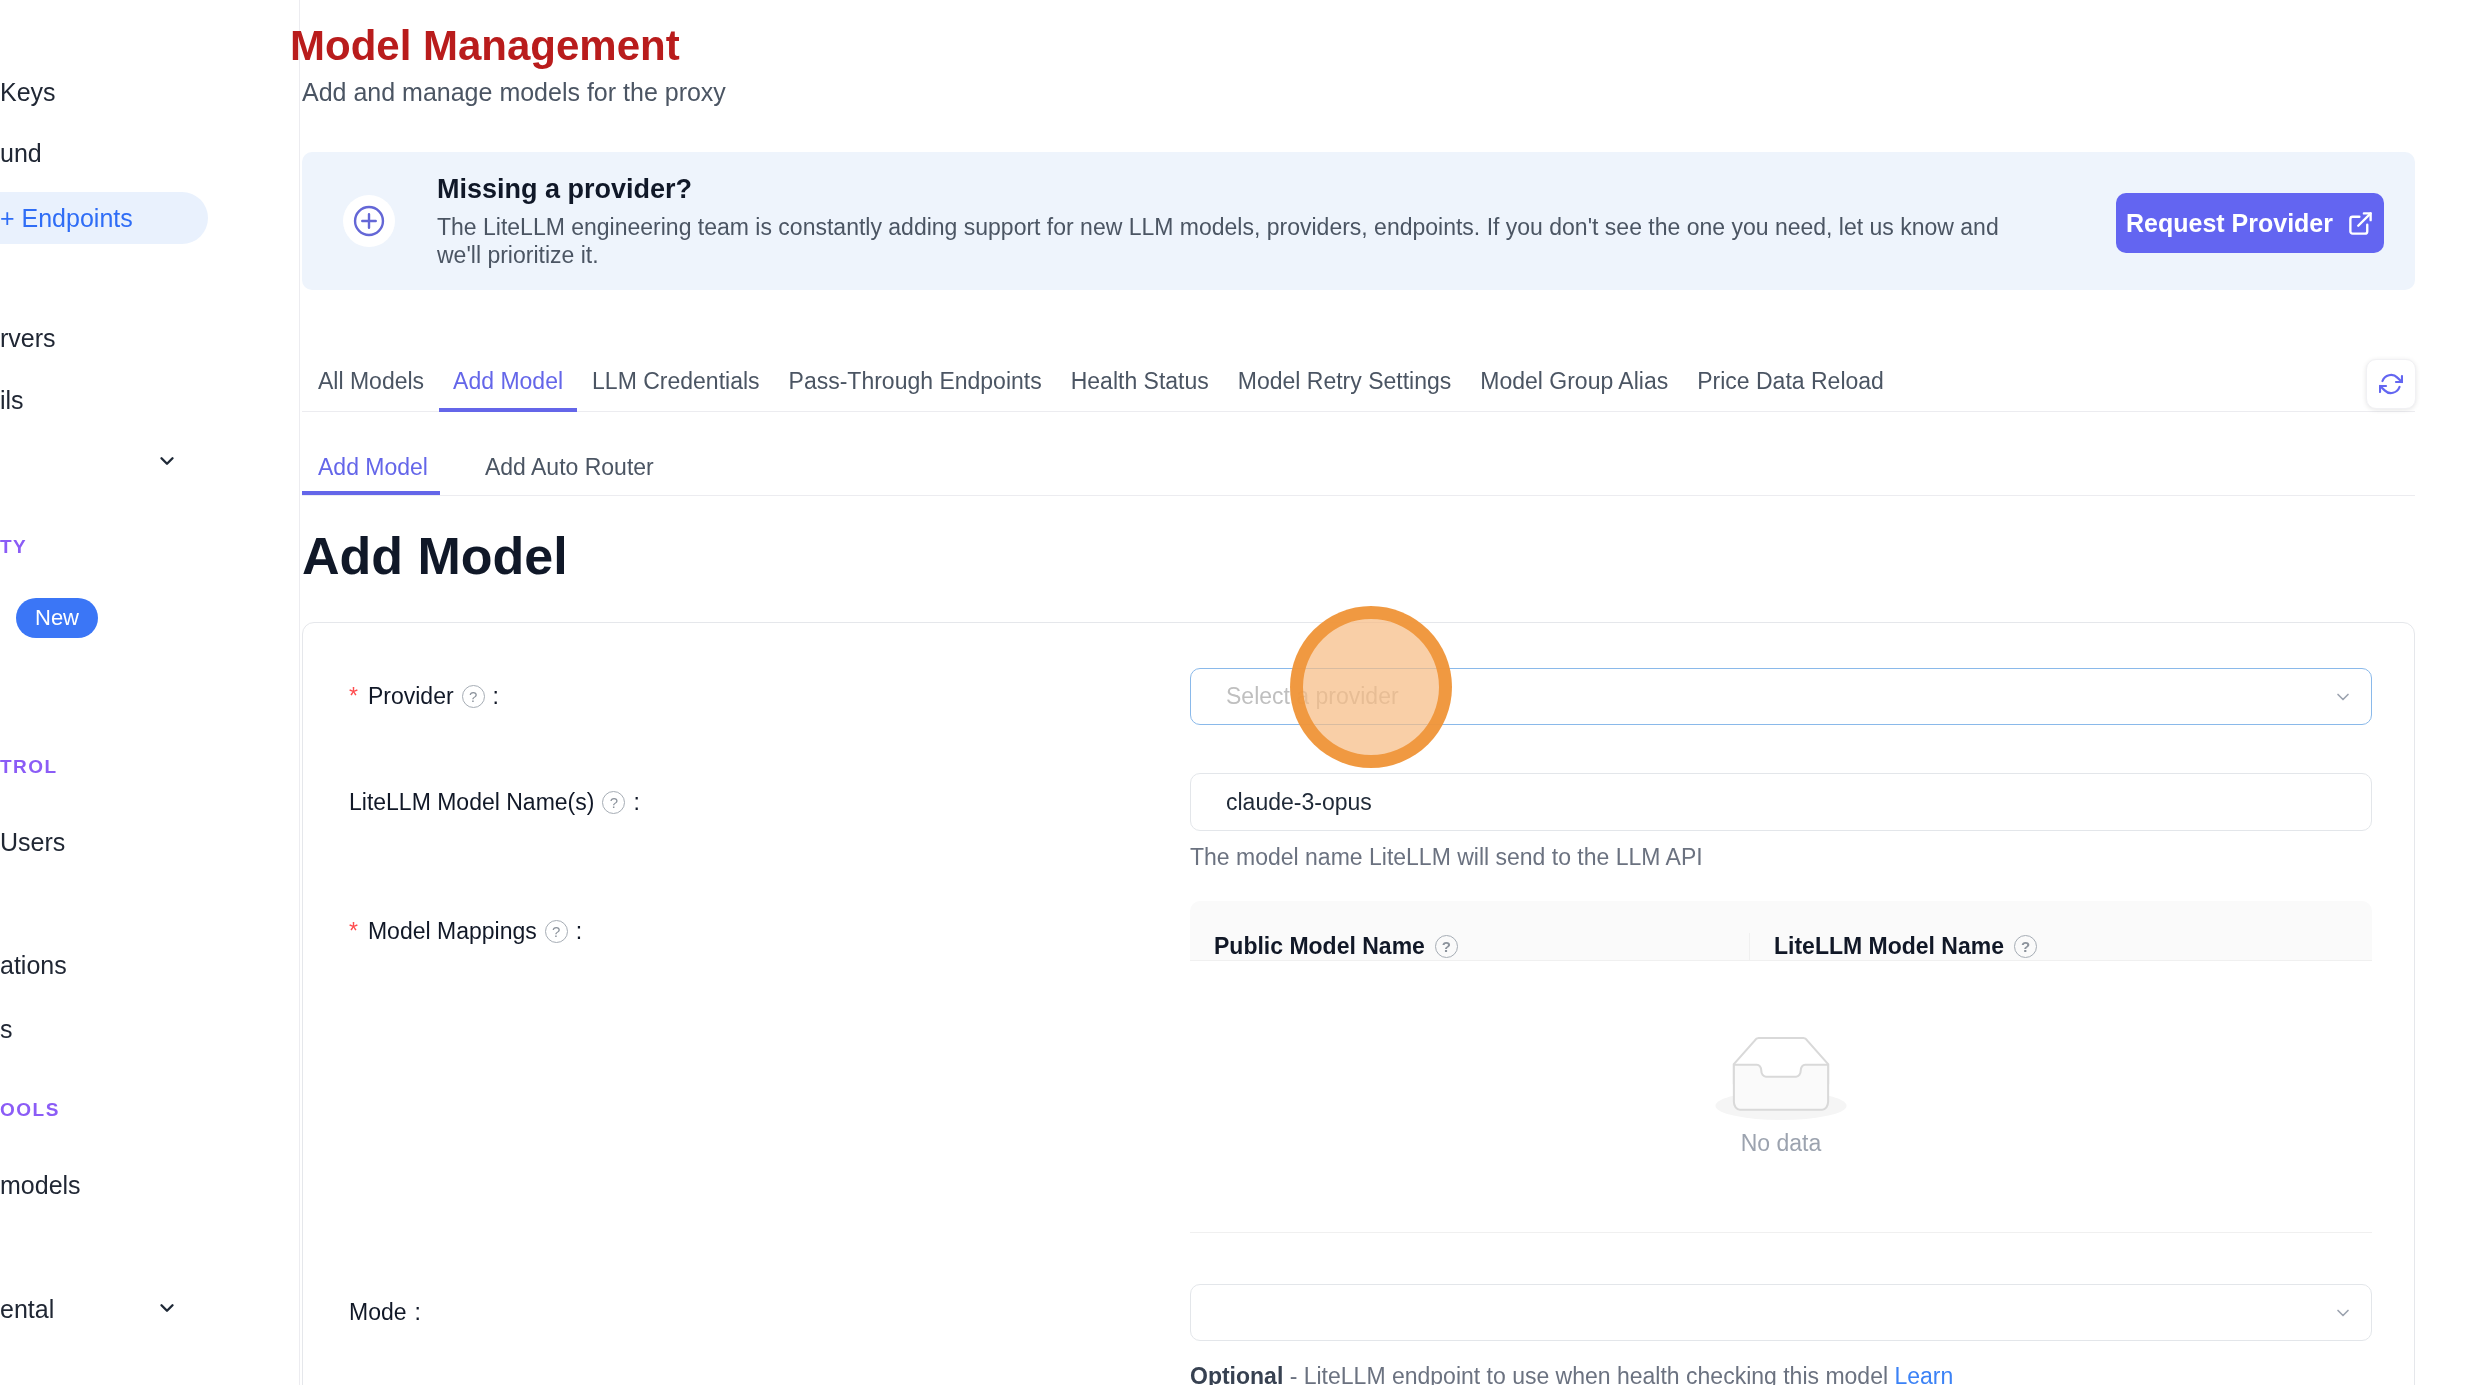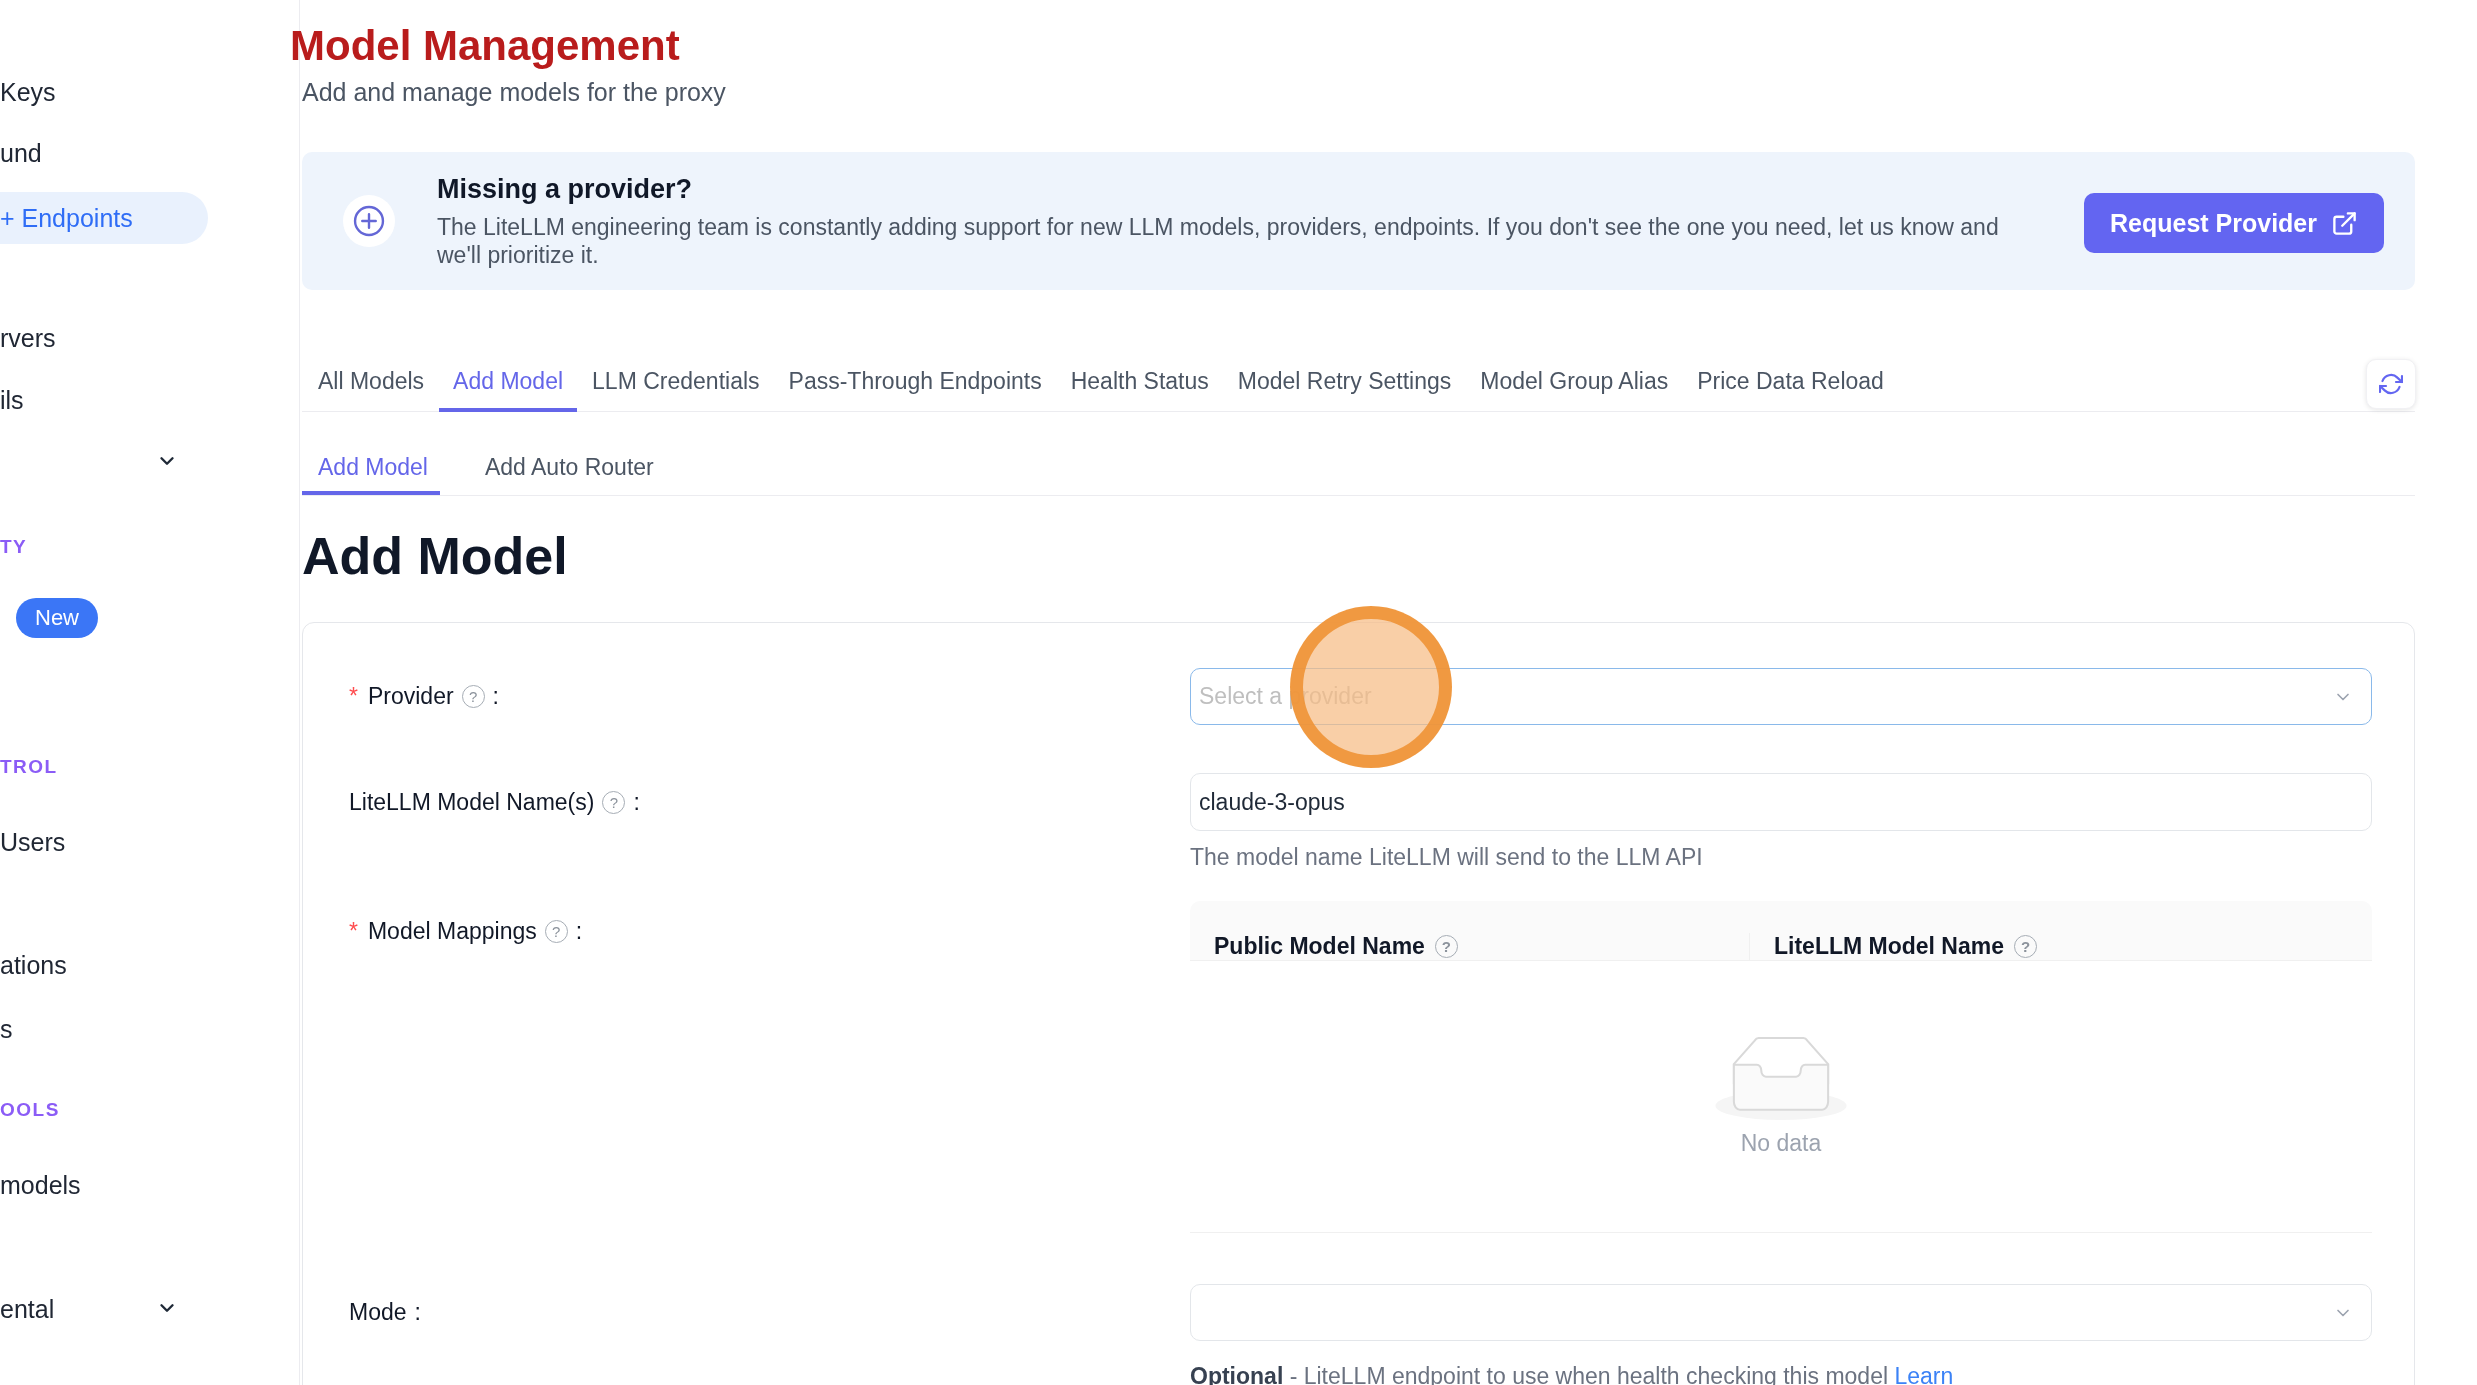--- a/index.html
+++ b/index.html
@@ -27,21 +27,21 @@
   #banner { position:absolute; left:302px; top:152px; width:2113px; height:138px;
     background:#eef4fc; border-radius:10px; }
   #banner-icon { position:absolute; left:41px; top:43px; width:52px; height:52px;
     background:#fff; border-radius:50%; display:flex; align-items:center; justify-content:center; }
   #banner-title { position:absolute; left:135px; top:22px; font-size:27px; font-weight:700; color:#101828; }
   .banner-line { position:absolute; left:135px; font-size:23px; color:#4b5563; white-space:nowrap; }
   #banner-line1 { top:62px; }
   #banner-line2 { top:90px; }
   #request-provider-btn { position:absolute; right:31px; top:41px; height:60px;
     background:#6365f1; border:none; border-radius:10px; color:#fff; font-size:25px; font-weight:700;
-    display:flex; align-items:center; gap:14px; padding:0 26px; cursor:pointer;
+    display:flex; align-items:center; gap:14px; padding:0 10px; cursor:pointer;
     font-family:"Liberation Sans","DejaVu Sans",sans-serif; }
 
   
   #tabs-row { position:absolute; left:302px; top:352px; width:2113px; height:60px;
     border-bottom:1px solid #ececf0; display:flex; align-items:center; gap:29px; padding-left:16px; }
   .tab { font-size:23px; color:#4b5563; white-space:nowrap; position:relative; cursor:pointer; height:100%;
     display:flex; align-items:center; }
   .tab.active { color:#6466e9; }
   .tab.active::after { content:""; position:absolute; left:-14px; right:-14px; bottom:-1px;
     height:4px; background:#6466e9; }
@@ -65,21 +65,21 @@
     background:#fff; border:1px solid #e5e7eb; border-radius:12px; }
   .form-label { position:absolute; left:46px; display:flex; align-items:center; gap:8px;
     font-size:23px; color:#111827; }
   .req { color:#ff4d4f; font-size:23px; margin-right:2px; }
   .help-icon { width:23px; height:23px; border:1.5px solid #a6adb5; border-radius:50%;
     color:#8c939c; font-size:15px; display:inline-flex; align-items:center; justify-content:center;
     cursor:pointer; flex:0 0 auto; }
   .colon { color:#111827; font-size:23px; }
 
   .control { position:absolute; left:887px; width:1182px; background:#fff; border-radius:10px;
-    display:flex; align-items:center; padding:0 8px; font-size:23px; }
+    display:flex; align-items:center; padding:0 35px; font-size:23px; }
   #provider-select { top:45px; height:57px; border:1px solid #8ab9ea; color:#bfbfbf; cursor:pointer; }
   #name-input { top:150px; height:58px; border:1px solid #e3e6ea; }
   #name-input input { border:none; outline:none; width:100%; font-size:23px; color:#1f2937;
     font-family:"Liberation Sans","DejaVu Sans",sans-serif; background:transparent; }
   #mode-select { top:661px; height:57px; border:1px solid #e3e6ea; cursor:pointer; }
   .select-arrow { position:absolute; right:18px; top:50%; transform:translateY(-50%); }
 
   .helper { position:absolute; left:887px; font-size:23px; color:#6b7280; white-space:nowrap; }
   #name-helper { top:221px; }
   #mode-helper { top:740px; }

